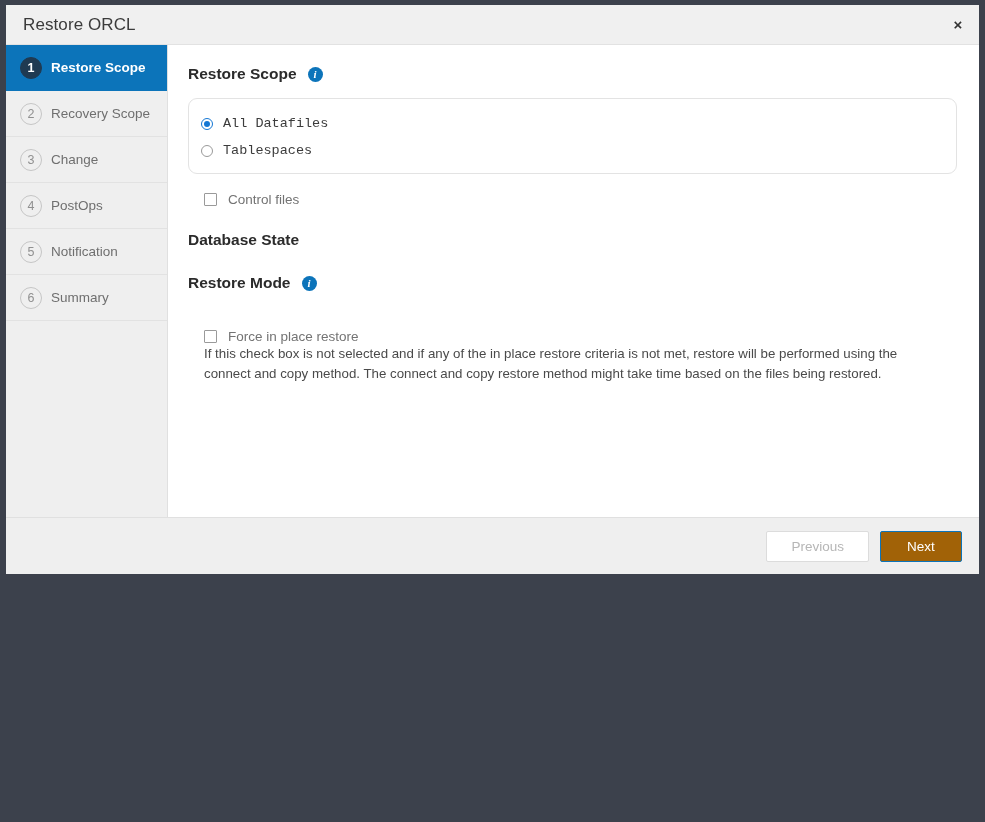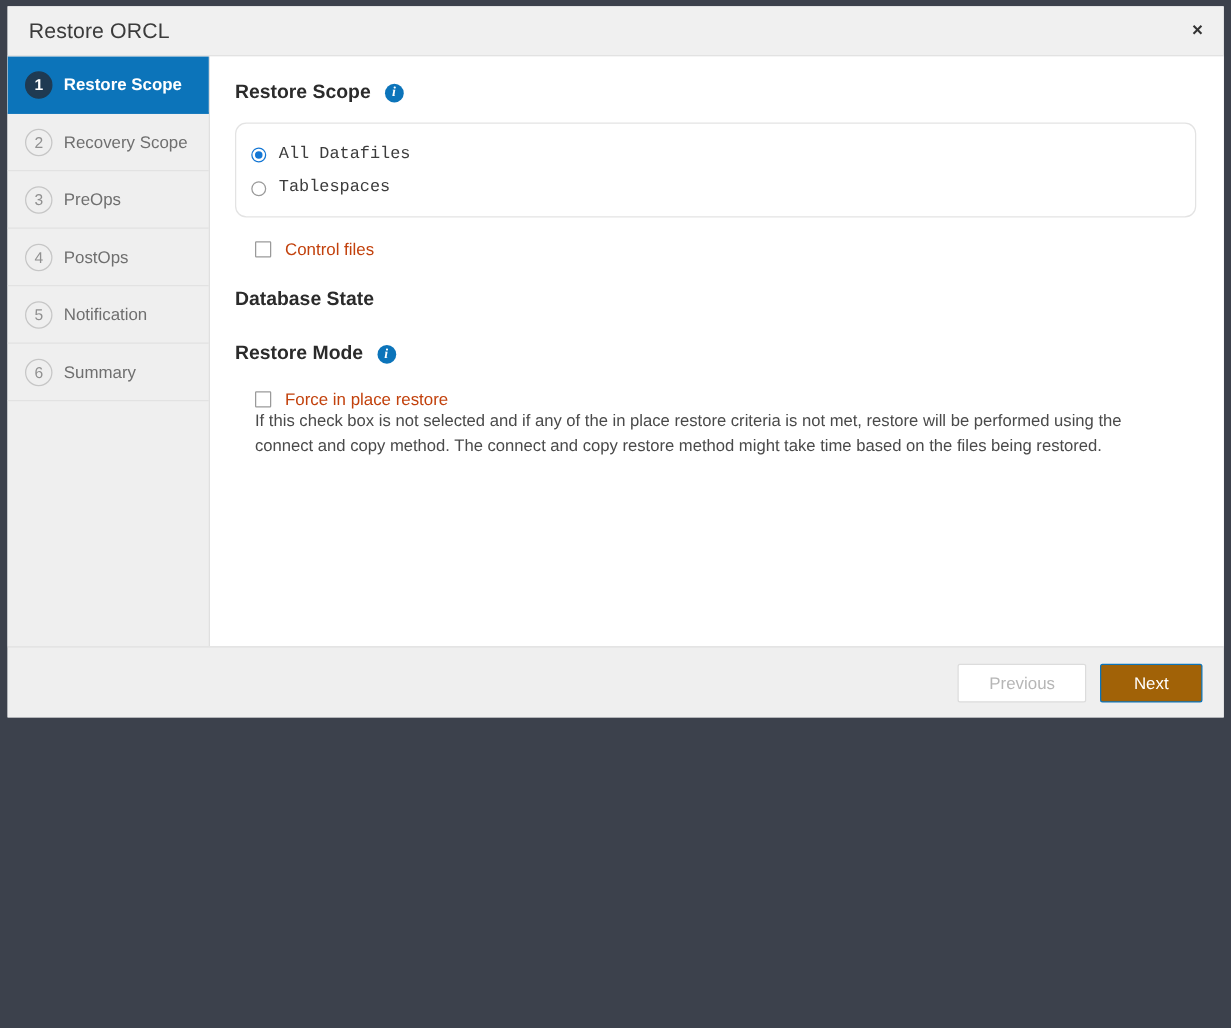--- a/index.html
+++ b/index.html
@@ -226,28 +226,28 @@
     top: 0.5px;
     width: 4px;
     height: 8px;
     border: solid #ffffff;
     border-width: 0 2px 2px 0;
     transform: rotate(42deg);
   }
   .check-row .clabel {
     margin-left: 11px;
     font-size: 13.5px;
-    color: #c2410c;
+    color: #737373;
   }
 
   .row-control-files { margin-top: 18px; margin-left: 16px; }
   .head-db-state    { margin-top: 24px; }
   .row-db-state     { margin-top: 17px; margin-left: 17px; }
   .head-restore-mode{ margin-top: 25px; text-align: center; }
-  .row-force        { margin-top: 20px; margin-left: 16px; }
+  .row-force        { margin-top: 37px; margin-left: 16px; }
 
   .helper-text {
     margin-left: 16px;
     width: 722px;
     font-size: 13.3px;
     line-height: 20px;
     color: #4a4a4a;
   }
 
   
@@ -303,21 +303,21 @@
         <span class="label">Restore Scope</span>
       </div>
 
       <div class="step">
         <span class="num">2</span>
         <span class="label">Recovery Scope</span>
       </div>
 
       <div class="step">
         <span class="num">3</span>
-        <span class="label">PreOps</span>
+        <span class="label">Change</span>
       </div>
 
       <div class="step">
         <span class="num">4</span>
         <span class="label">PostOps</span>
       </div>
 
       <div class="step">
         <span class="num">5</span>
         <span class="label">Notification</span>

